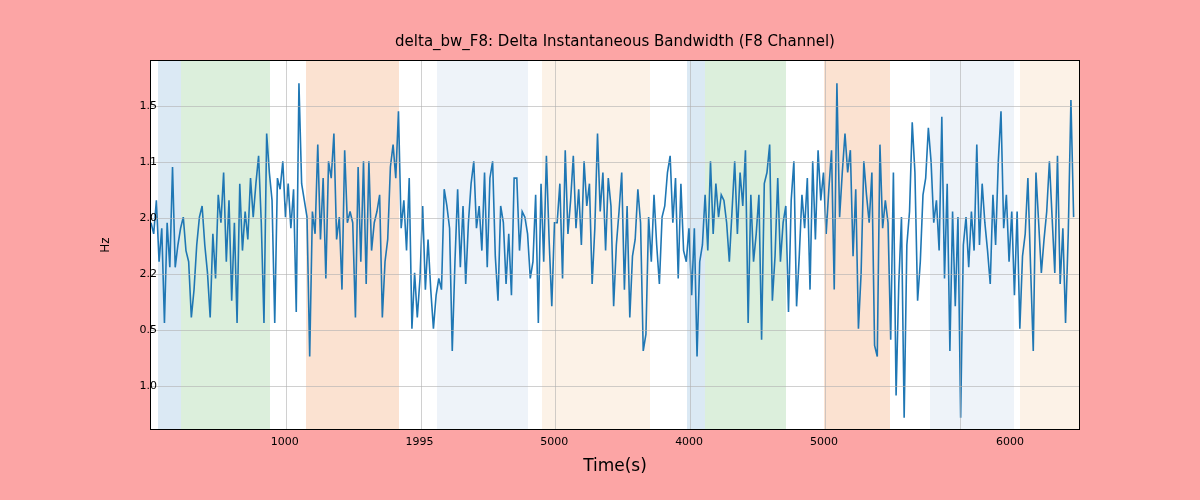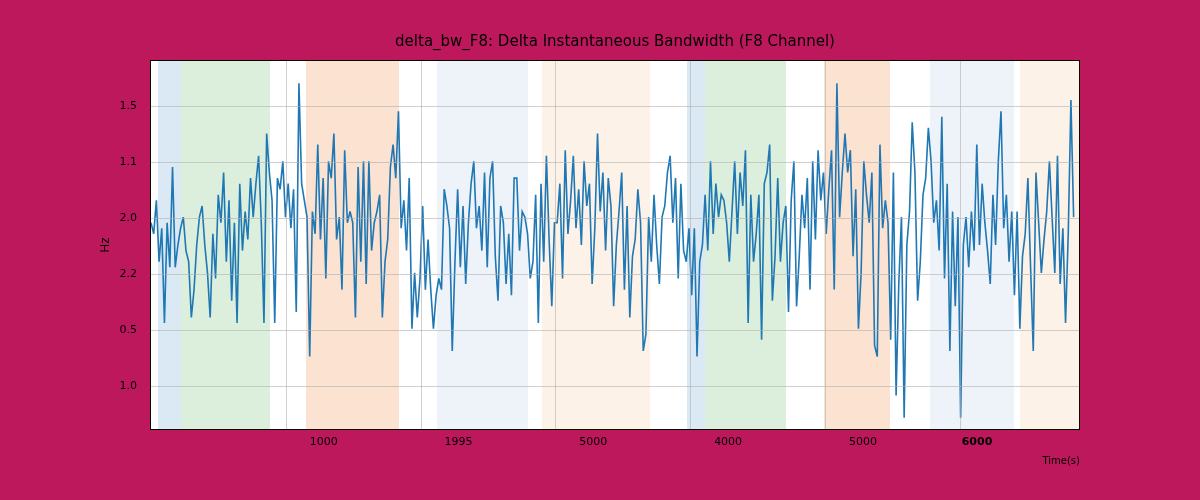--- a/index.html
+++ b/index.html
@@ -7,21 +7,21 @@
     padding: 0;
     width: 1200px;
     height: 500px;
     background: #ffffff;
     font-family: "DejaVu Sans", Arial, sans-serif;
   }
   .figure {
     position: relative;
     width: 1200px;
     height: 500px;
-    background: #be185d;
+    background: #fca5a5;
   }
   .axes {
     position: absolute;
     left: 150px;
     top: 60px;
     width: 930px;
     height: 370px;
     border: 1px solid #000;
     box-sizing: border-box;
     overflow: hidden;
@@ -46,22 +46,22 @@
     width: 930px;
     text-align: center;
     font-size: 15px;
     color: #000;
   }
   .xlabel {
     position: absolute;
     top: 455px;
     left: 150px;
     width: 930px;
-    text-align: right;
-    font-size: 10px;
+    text-align: center;
+    font-size: 17px;
     color: #000;
   }
   .ylabel {
     position: absolute;
     left: 95px;
     top: 60px;
     height: 370px;
     width: 20px;
     display: flex;
     align-items: center;
@@ -72,25 +72,24 @@
   .ylabel span {
     transform: rotate(-90deg);
     white-space: nowrap;
   }
   .xtick {
     position: absolute;
     top: 435px;
     font-size: 11px;
     color: #000;
     transform: translateX(-50%);
-    margin-left: 39px;
   }
   .ytick {
     position: absolute;
-    left: 102px;
+    left: 122px;
     font-size: 11px;
     color: #000;
     transform: translateY(-50%);
     text-align: right;
     width: 35px;
   }
   svg.line {
     position: absolute;
     left: 0;
     top: 0;
@@ -146,21 +145,21 @@
     </div>
 
   <div class="xlabel">Time(s)</div>
 
   <div id="xticks">
       <div class="xtick" style="left: 284.783px;">1000</div>
       <div class="xtick" style="left: 419.565px;">1995</div>
       <div class="xtick" style="left: 554.348px;">5000</div>
       <div class="xtick" style="left: 689.13px;">4000</div>
       <div class="xtick" style="left: 823.913px;">5000</div>
-      <div class="xtick" style="left: 938px; font-weight: bold;">6000</div>
+      <div class="xtick" style="left: 1010px;">6000</div>
     </div>
   <div id="yticks">
       <div class="ytick" style="top: 385.152px;">1.0</div>
       <div class="ytick" style="top: 329.091px;">0.5</div>
       <div class="ytick" style="top: 273.03px;">2.2</div>
       <div class="ytick" style="top: 216.97px;">2.0</div>
       <div class="ytick" style="top: 160.909px;">1.1</div>
       <div class="ytick" style="top: 104.848px;">1.5</div>
     </div>
 

